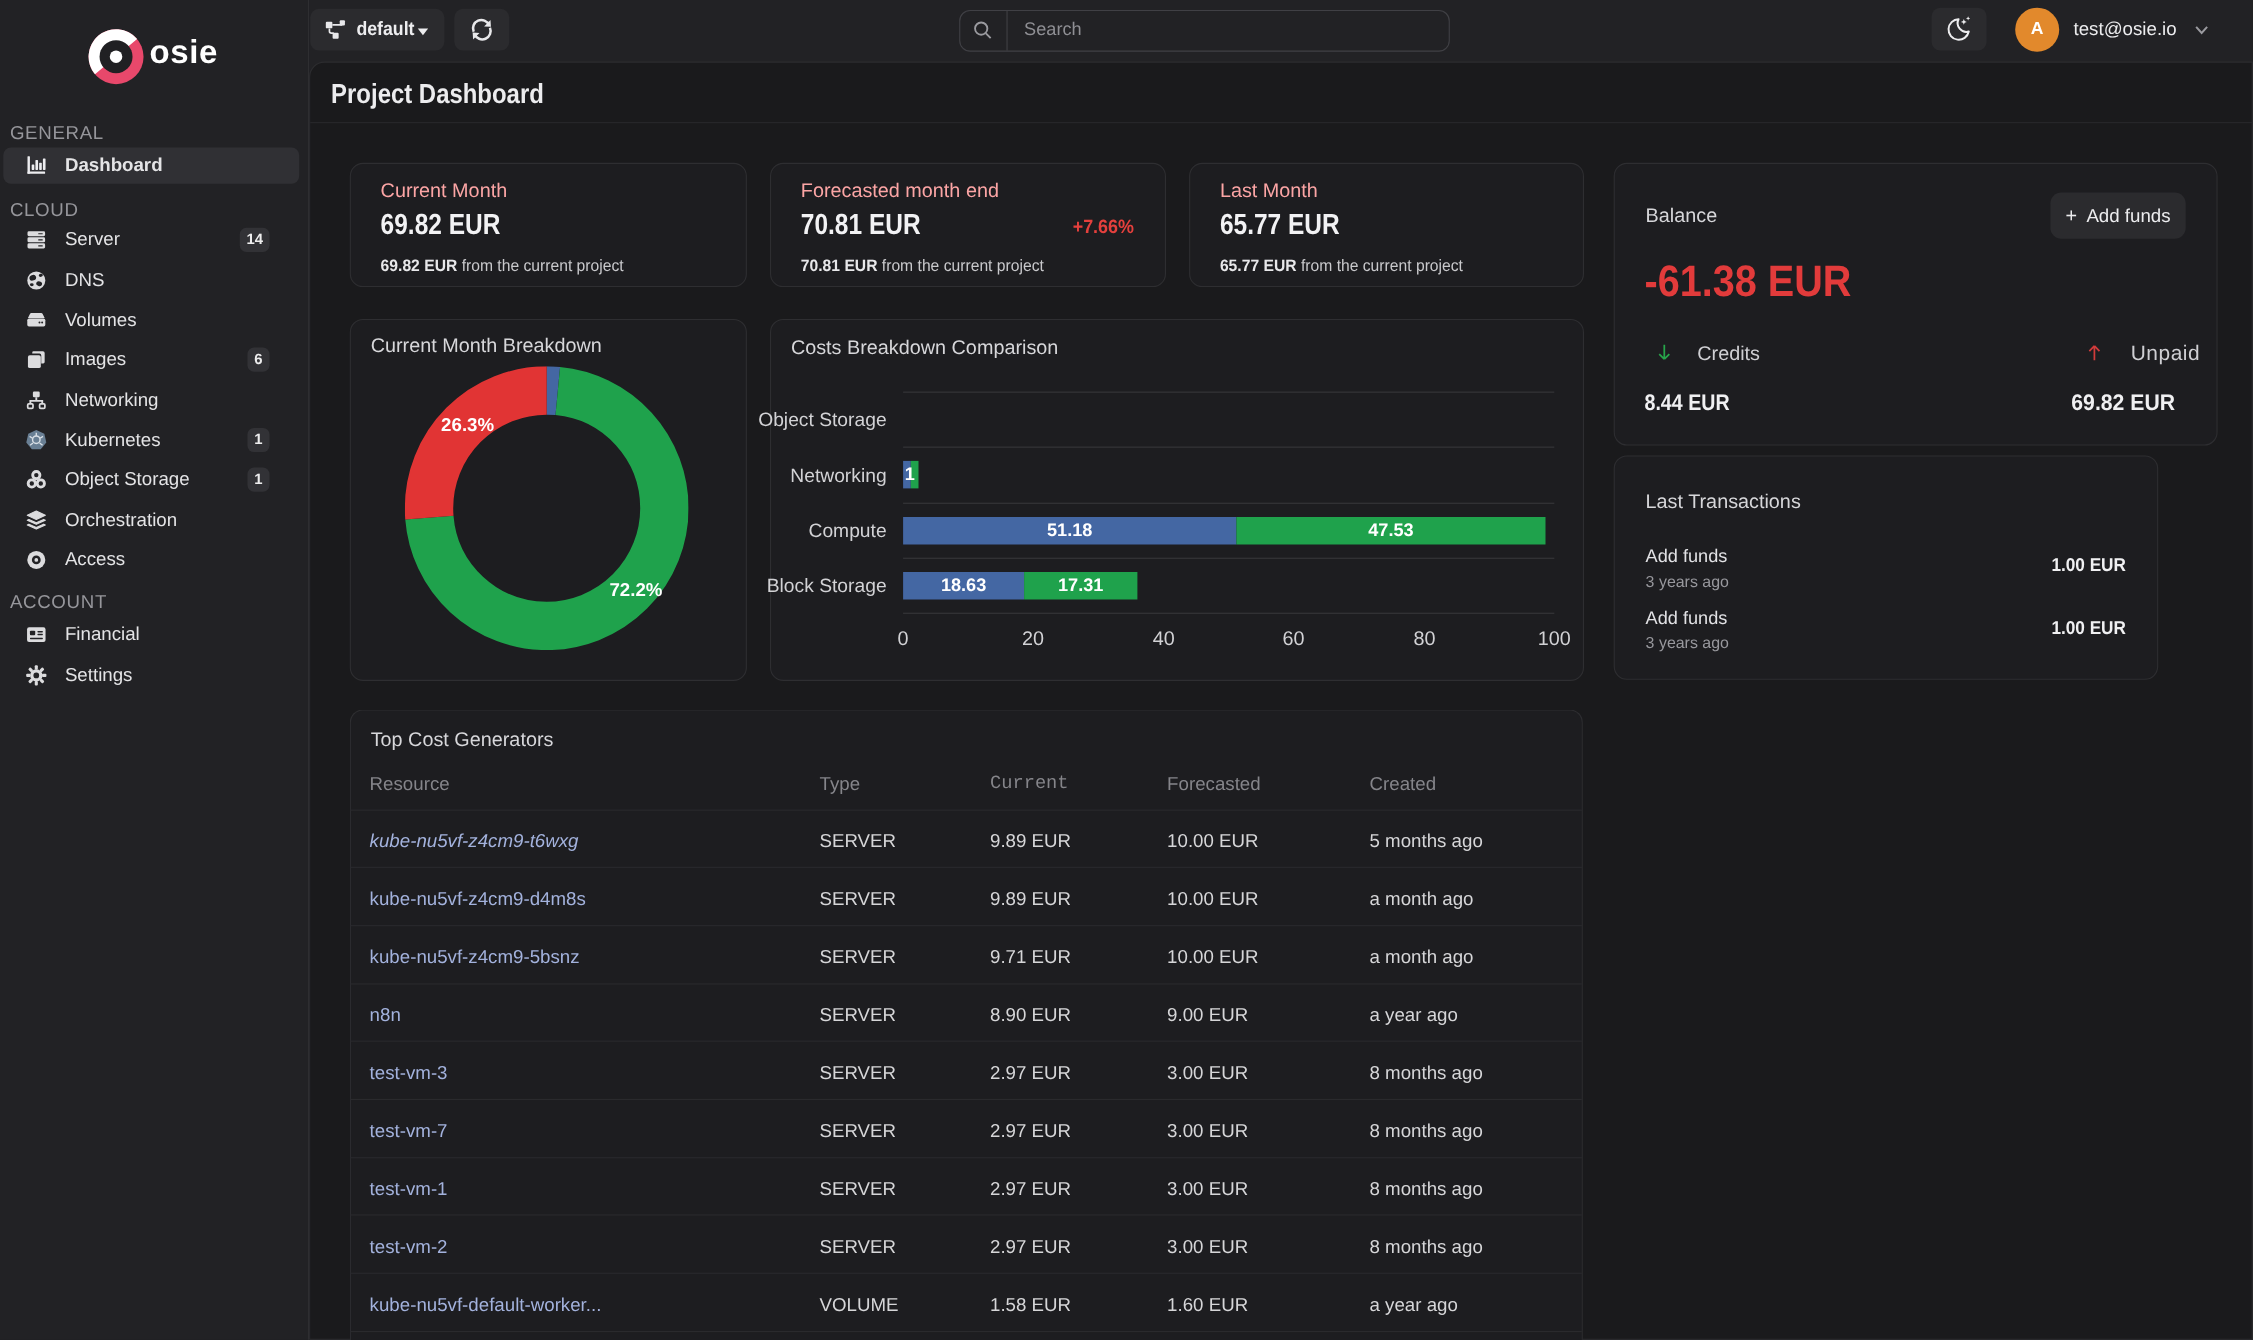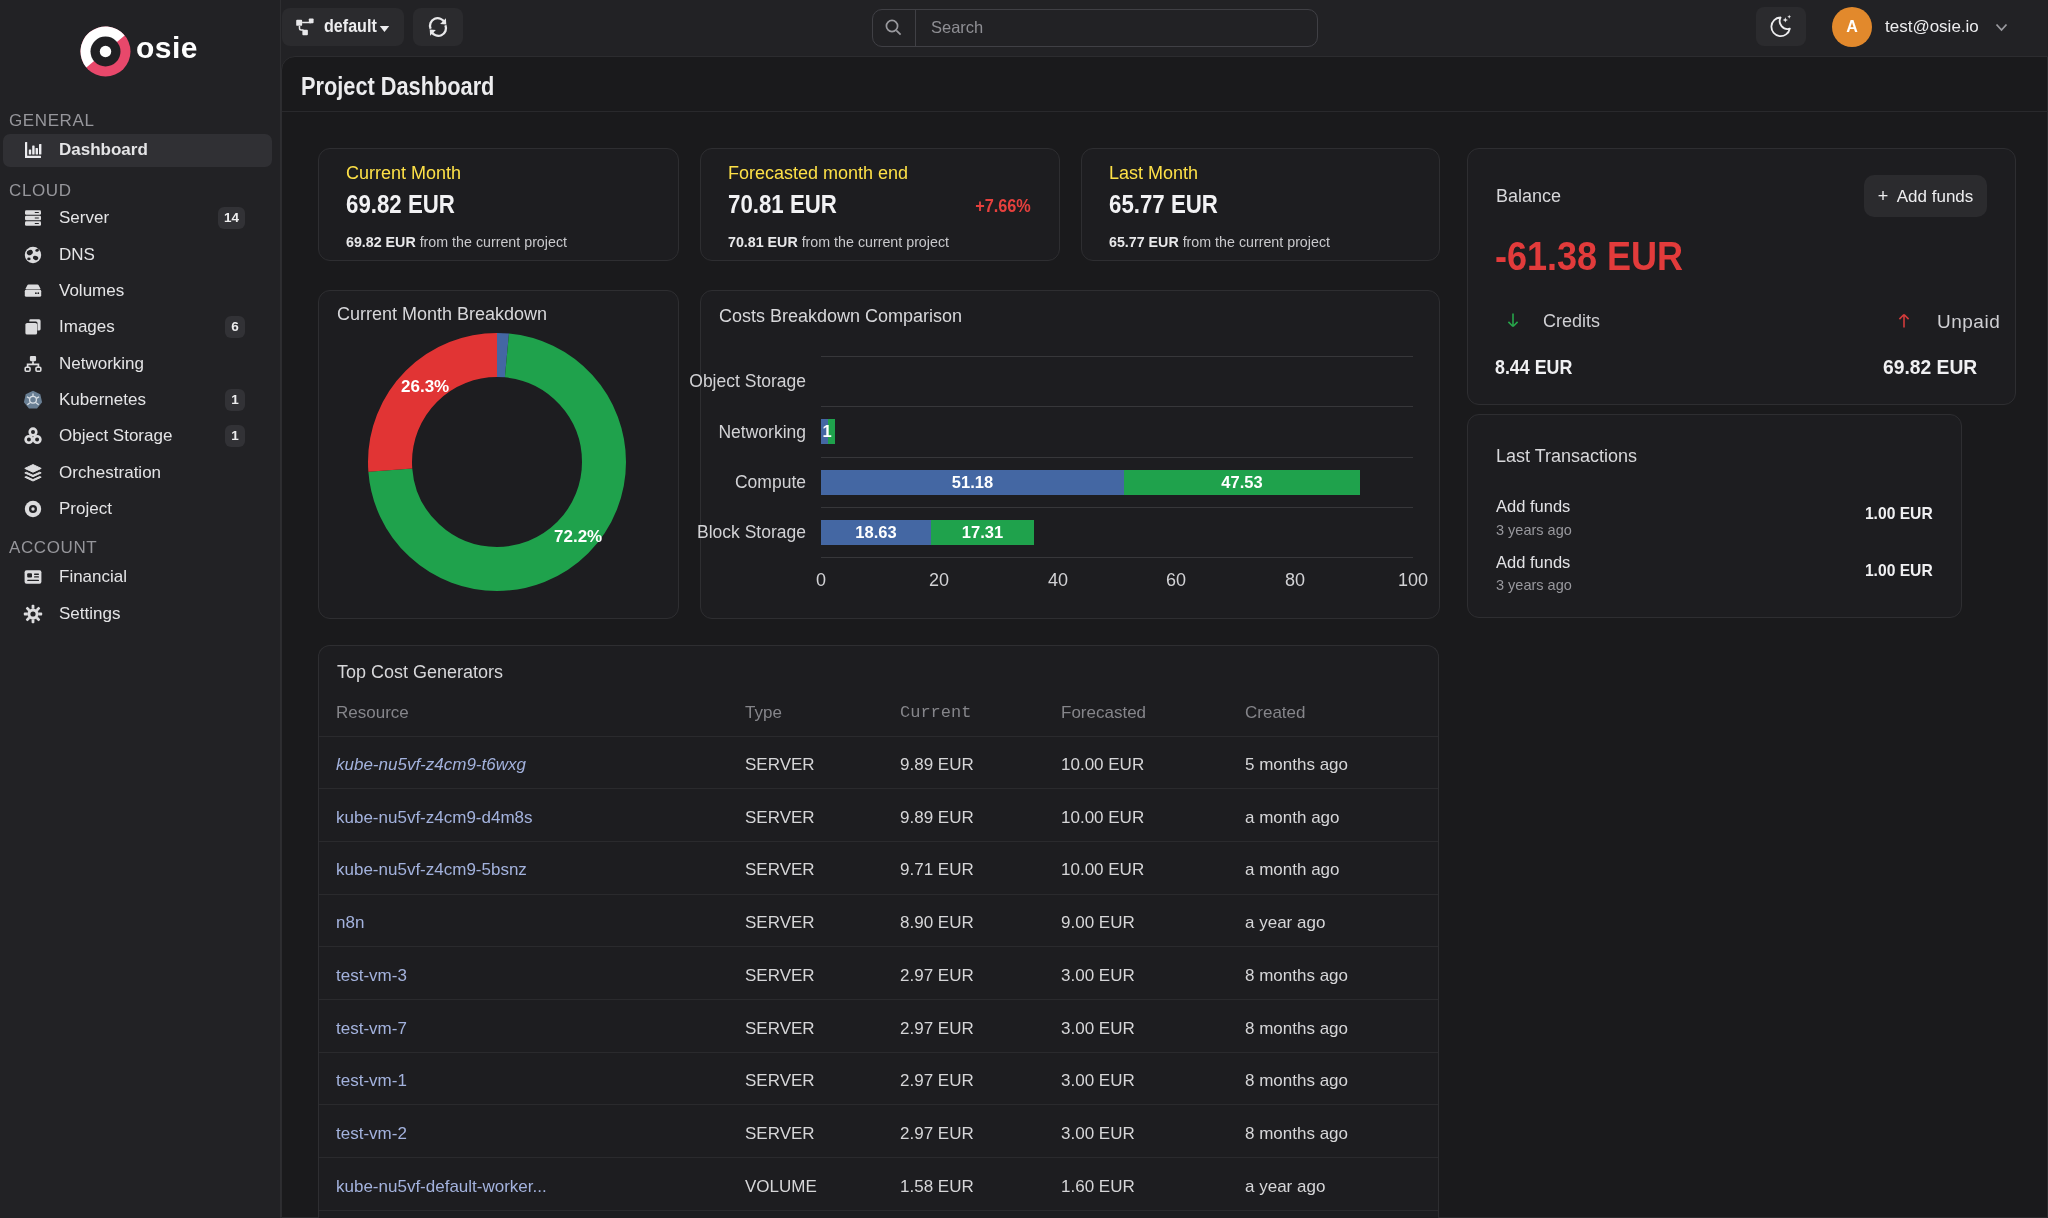--- a/index.html
+++ b/index.html
@@ -133,21 +133,21 @@
       </g>
     </svg>
   <span class="lbl">Orchestration</span>
 </div>
 <div class="navitem" style="top:491px;">
   <svg width="20" height="20" viewBox="0 0 20 20">
       <circle cx="10" cy="10" r="8.2" fill="#dcdcde"></circle>
       <circle cx="10" cy="10" r="4" fill="#222225"></circle>
       <circle cx="10" cy="10" r="1.7" fill="#dcdcde"></circle>
     </svg>
-  <span class="lbl">Project</span>
+  <span class="lbl">Access</span>
 </div>
 <div class="sechead" style="top:538px;">ACCOUNT</div>
 <div class="navitem" style="top:559px;">
   <svg width="20" height="20" viewBox="0 0 20 20">
       <rect x="1.6" y="3.3" width="16.8" height="13.4" rx="1.9" fill="#dcdcde"></rect>
       <g fill="#222225">
         <rect x="4.2" y="6.3" width="4.8" height="4.2" rx="0.9"></rect>
         <rect x="11" y="6.6" width="5" height="1.3" rx="0.6"></rect>
         <rect x="11" y="9.2" width="5" height="1.3" rx="0.6"></rect>
         <rect x="4.2" y="12.8" width="11.8" height="1.3" rx="0.6"></rect>
@@ -218,21 +218,21 @@
 <div class="abs" style="left:1885px;top:17px;color:#ededef;font-size:17px;">test@osie.io</div>
 <svg class="abs" style="left:1995px;top:23px;" width="13" height="9" viewBox="0 0 13 9">
     <path d="M1.5 1.5 L6.5 7 L11.5 1.5" fill="none" stroke="#9a9a9f" stroke-width="1.8"></path>
   </svg>
 
 <div class="abs" style="left:281px;top:56px;width:1767px;height:1162px;background:#1a1a1c;border:1px solid #2c2c2f;border-top-left-radius:14px;"></div>
 <div class="abs" style="left:301px;top:72px;color:#ececee;font-size:25px;font-weight:700;transform:scaleX(0.87);transform-origin:left;">Project Dashboard</div>
 <div class="abs" style="left:282px;top:111px;width:1766px;height:1px;background:#29292c;"></div>
 
 <style>
-  .stitle { position:absolute; left:27px; top:14px; color:#fde047; font-size:18px; }
+  .stitle { position:absolute; left:27px; top:14px; color:#fca5a5; font-size:18px; }
   .sbig { position:absolute; left:27px; top:40px; color:#f2f2f4; font-size:26.5px; font-weight:700; transform:scaleX(0.84); transform-origin:left; }
   .ssub { position:absolute; left:27px; top:84px; color:#c9c9cc; font-size:15px; transform:scaleX(0.95); transform-origin:left; width:330px; }
   .ssub b { color:#e8e8ea; }
 </style>
 <div class="card" style="left:318px;top:148px;width:361px;height:113px;">
   <div class="stitle">Current Month</div>
   <div class="sbig">69.82 EUR</div>
   <div class="ssub"><b>69.82 EUR</b> from the current project</div>
 </div>
 <div class="card" style="left:700px;top:148px;width:360px;height:113px;">
@@ -275,21 +275,21 @@
 <div class="gline" style="top:507px;"></div>
 <div class="gline" style="top:557px;"></div>
 <div class="blabel" style="left:686px;top:371px;">Object Storage</div>
 <div class="blabel" style="left:686px;top:422px;">Networking</div>
 <div class="blabel" style="left:686px;top:472px;">Compute</div>
 <div class="blabel" style="left:686px;top:522px;">Block Storage</div>
 <div class="bseg" style="left:821px;top:419px;width:7px;background:#4467a3;"></div>
 <div class="bseg" style="left:828px;top:419px;width:7px;background:#1fa24c;"></div>
 <div class="bseg" style="left:820px;top:419px;width:14px;background:transparent;">1</div>
 <div class="bseg" style="left:821px;top:470px;width:303px;background:#4467a3;">51.18</div>
-<div class="bseg" style="left:1124px;top:470px;width:236px;background:#1fa24c;">47.53</div>
+<div class="bseg" style="left:1124px;top:470px;width:281px;background:#1fa24c;">47.53</div>
 <div class="bseg" style="left:821px;top:520px;width:110px;background:#4467a3;">18.63</div>
 <div class="bseg" style="left:931px;top:520px;width:103px;background:#1fa24c;">17.31</div>
 <div class="xtick" style="left:821px;">0</div>
 <div class="xtick" style="left:939px;">20</div>
 <div class="xtick" style="left:1058px;">40</div>
 <div class="xtick" style="left:1176px;">60</div>
 <div class="xtick" style="left:1295px;">80</div>
 <div class="xtick" style="left:1413px;">100</div>
 
 <div class="card" style="left:1467px;top:148px;width:549px;height:257px;">

